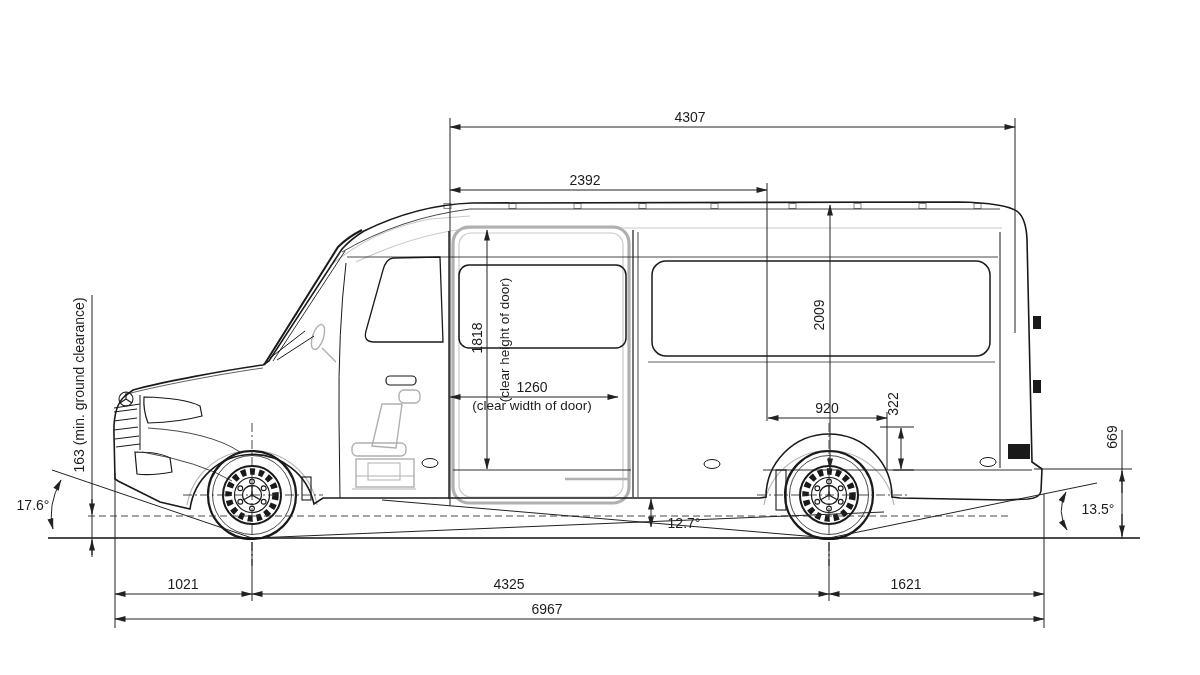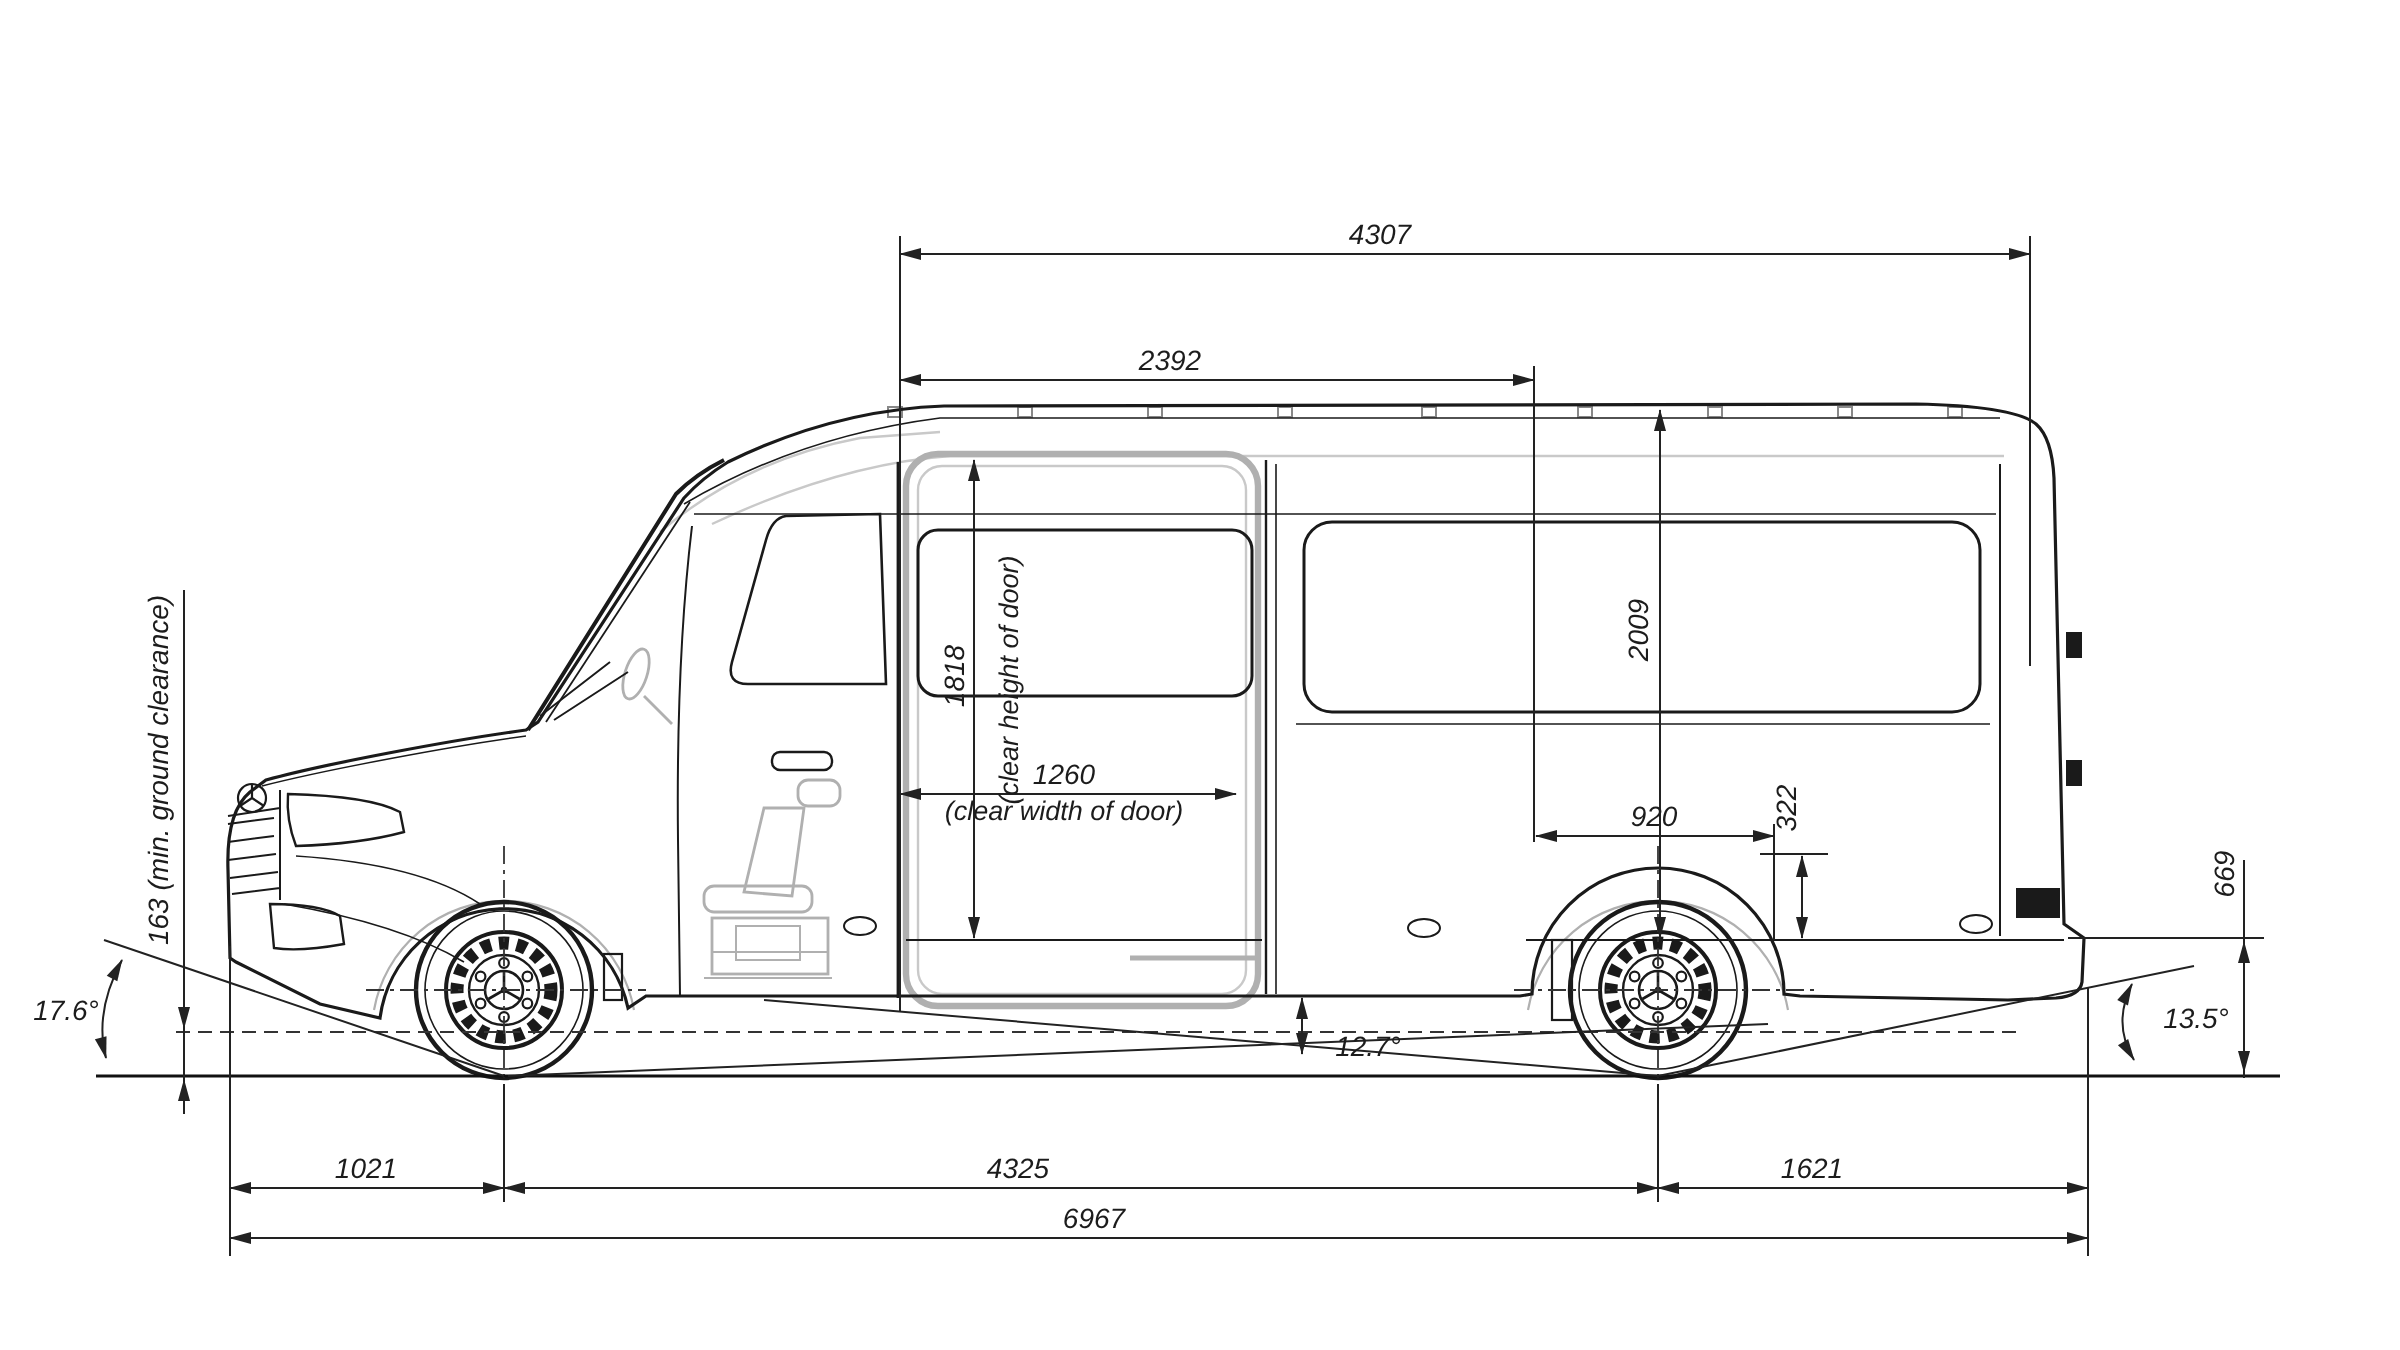--- a/index.html
+++ b/index.html
@@ -1,16 +1,16 @@
 <!DOCTYPE html>
 <html><head>
 <meta charset="utf-8">
 <style>
   html,body{margin:0;padding:0;background:#fff;}
-  .stage{width:1200px;height:675px;background:#ffffff;position:relative;overflow:hidden;font-style:italic;}
+  .stage{width:1200px;height:675px;background:#ffffff;position:relative;overflow:hidden;}
   svg{display:block;}
   .dim-text{font-family:"Liberation Sans","DejaVu Sans",sans-serif;font-size:14px;fill:#1c1c1c;}
   .dim-note{font-family:"Liberation Sans","DejaVu Sans",sans-serif;font-size:13.5px;fill:#1c1c1c;}
   .body-line{stroke:#1a1a1a;fill:none;}
   .gray-line{stroke:#b0b0b0;fill:none;}
   .lgray-line{stroke:#c9c9c9;fill:none;}
   .dim-line{stroke:#222;fill:none;stroke-width:1;}
   .dash-line{stroke:#333;fill:none;stroke-width:0.9;}
 </style>
 </head>

